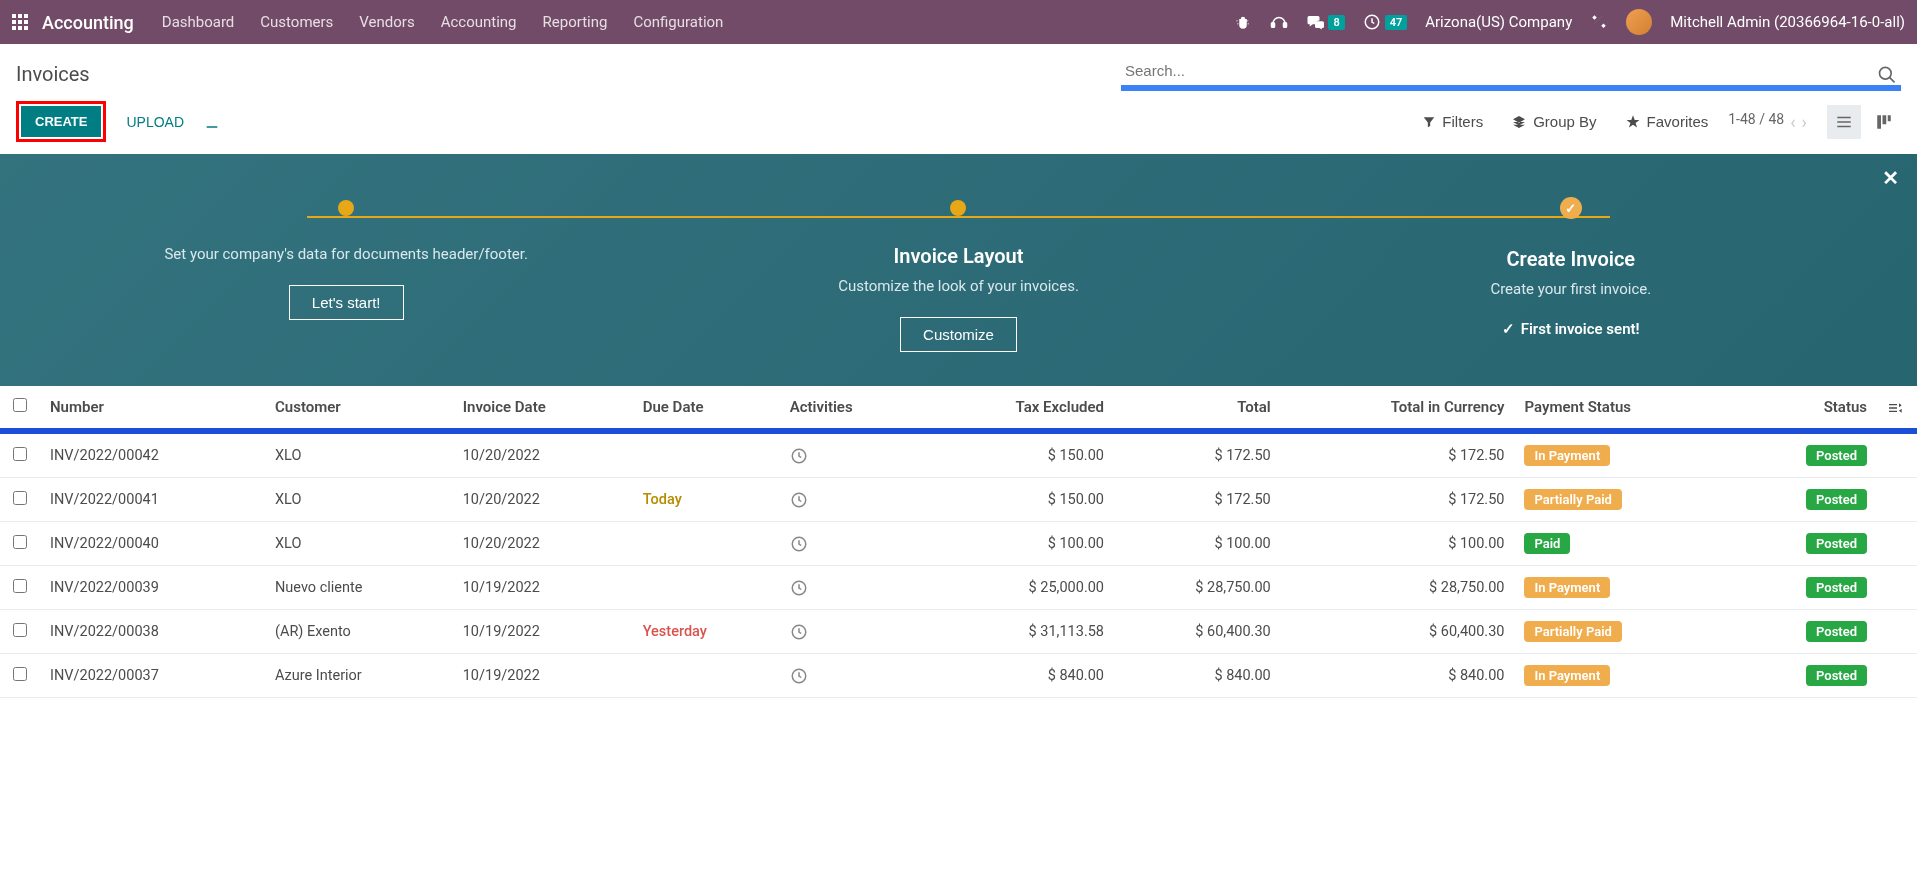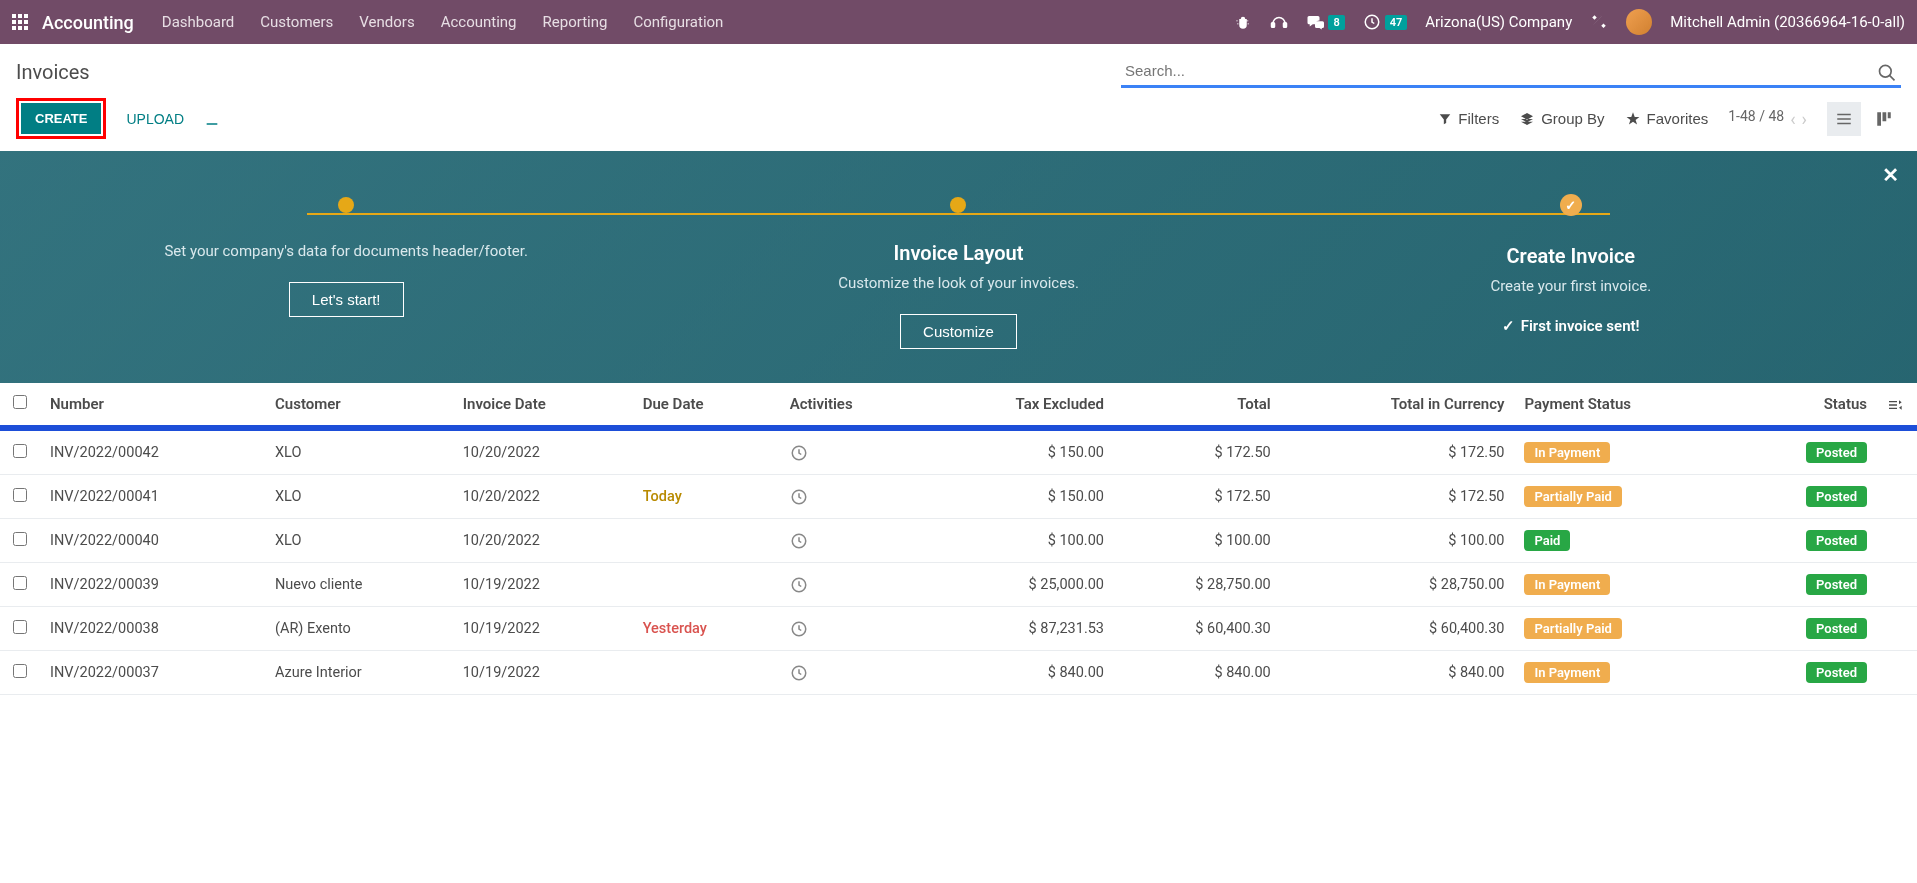--- a/index.html
+++ b/index.html
@@ -17,32 +17,32 @@
 .navbar .badge { background: #00a09d; color: #fff; font-size: 11px; padding: 1px 5px; border-radius: 2px; font-weight: 600; }
 .navbar .company { font-size: 15px; }
 .navbar .avatar { width: 26px; height: 26px; border-radius: 50%; background: linear-gradient(135deg, #f0a050, #d08030); display: inline-block; }
 .navbar .user-name { font-size: 15px; }
 
 
 .control-panel { padding: 12px 16px; display: flex; flex-direction: column; gap: 10px; }
 .cp-top { display: flex; align-items: center; }
 .breadcrumb { font-size: 20px; color: #4c4c4c; }
 .search-container { flex: 1; max-width: 780px; margin-left: auto; position: relative; }
-.search-input { width: 100%; border: none; border-bottom: 3px solid #3b82f6; padding: 6px 30px 6px 4px; font-size: 15px; outline: none; }
+.search-input { width: 100%; border: none; border-bottom: 6px solid #3b82f6; padding: 6px 30px 6px 4px; font-size: 15px; outline: none; }
 .search-icon-right { position: absolute; right: 4px; top: 50%; transform: translateY(-50%); color: #666; font-size: 18px; }
 
 .cp-bottom { display: flex; align-items: center; justify-content: space-between; }
 .cp-left { display: flex; align-items: center; gap: 10px; }
 .btn-create { background: #017e84; color: #fff; border: none; padding: 8px 14px; font-weight: 600; font-size: 13px; cursor: pointer; }
 .btn-create-highlight { border: 3px solid #ff0000; padding: 2px; display: inline-block; }
 .btn-upload { color: #017e84; font-weight: 500; font-size: 14px; cursor: pointer; background: none; border: none; padding: 6px 10px; }
 .download-icon { color: #017e84; font-size: 16px; cursor: pointer; }
 
 .cp-right { display: flex; align-items: center; gap: 20px; }
-.filter-buttons { display: flex; gap: 20px; }
+.filter-buttons { display: flex; gap: 28px; }
 .filter-btn { background: none; border: none; color: #4c4c4c; font-size: 15px; cursor: pointer; display: flex; align-items: center; gap: 6px; }
 .pager { display: flex; align-items: flex-start; gap: 6px; font-size: 14px; color: #666; }
 .pager .chev { color: #ccc; font-size: 18px; cursor: pointer; }
 .view-switcher { display: flex; gap: 6px; }
 .view-btn { width: 34px; height: 34px; display: flex; align-items: center; justify-content: center; cursor: pointer; color: #666; font-size: 18px; }
 .view-btn.active { background: #e9ecef; }
 
 
 .onboarding { background: linear-gradient(rgba(20, 90, 100, 0.65), rgba(20, 90, 100, 0.65)), linear-gradient(135deg, #6ca0ae, #4a7a88); color: #fff; position: relative; padding: 46px 40px 34px; }
 .onboarding .close-x { position: absolute; top: 12px; right: 18px; color: #fff; font-size: 20px; cursor: pointer; font-weight: bold; }
@@ -334,21 +334,21 @@
         <tr>
     <td class="check-col"><input type="checkbox" style=""></td>
     <td>INV/2022/00038</td>
     <td>(AR) Exento</td>
     <td>10/19/2022</td>
     <td><span class="due-past">Yesterday</span></td>
     <td><span class="clock-icon"><svg width="18" height="18" viewBox="0 0 24 24" fill="none" stroke="currentColor" stroke-width="2">
                 <circle cx="12" cy="12" r="9"></circle>
                 <path d="M12 7v5l3 2"></path>
               </svg></span></td>
-    <td class="num">$ 87,231.53</td>
+    <td class="num">$ 31,113.58</td>
     <td class="num">$ 60,400.30</td>
     <td class="num">$ 60,400.30</td>
     <td><span class="pill partially-paid">Partially Paid</span></td>
     <td style="text-align:right"><span class="pill posted">Posted</span></td>
     <td class="settings-col"></td>
   </tr>
         <tr>
     <td class="check-col"><input type="checkbox" style=""></td>
     <td>INV/2022/00037</td>
     <td>Azure Interior</td>

